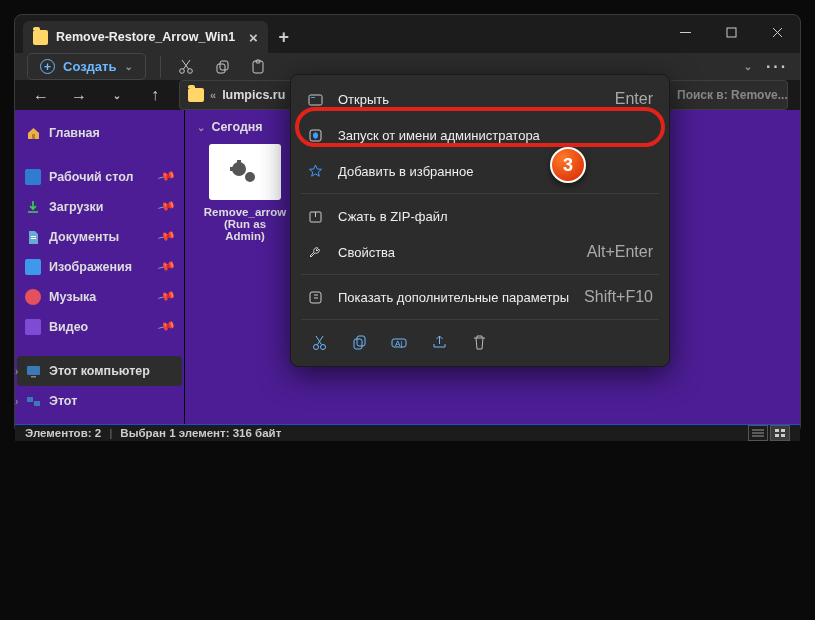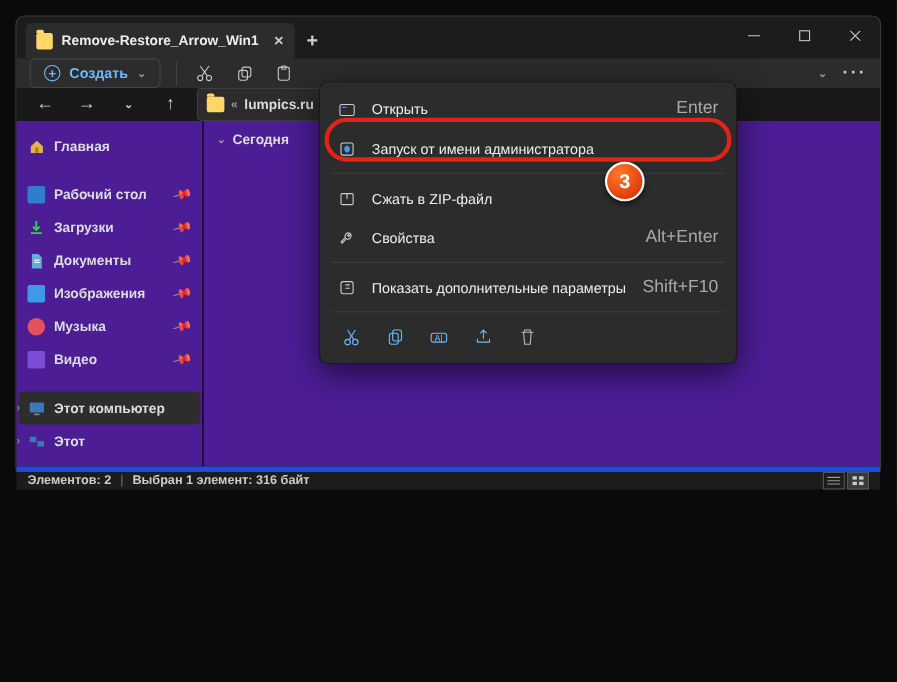--- a/index.html
+++ b/index.html
@@ -58,21 +58,21 @@
 .ctx-sep{height:1px;background:#3d3d3d;margin:4px 10px;}
 .ctx-icon{width:17px;height:17px;color:#ccc;display:flex;align-items:center;justify-content:center;}
 .ctx-actions{display:flex;gap:20px;padding:8px 18px;}
 .ctx-act{color:#6db9ff;width:20px;height:20px;display:flex;align-items:center;justify-content:center;}
 .ctx-act.gray{color:#bbb;}
 
 .highlight-ring{position:absolute;left:295px;top:107px;width:370px;height:40px;border:4px solid #e2231a;border-radius:20px;z-index:60;pointer-events:none;}
 .badge{position:absolute;left:550px;top:147px;width:36px;height:36px;border-radius:50%;background:radial-gradient(circle at 35% 30%,#ff7a2a,#d62400);border:2px solid #fff;color:#fff;font-weight:bold;font-size:18px;display:flex;align-items:center;justify-content:center;z-index:70;box-shadow:0 3px 6px rgba(0,0,0,.5);}
 
 
-.statusbar{height:26px;background:#1c1c1c;border-top:5px solid #1d4ed8;display:flex;align-items:center;padding:0 10px;color:#ccc;font-size:11.5px;gap:4px;}
+.statusbar{height:26px;background:#1c1c1c;border-top:1px solid #1d4ed8;display:flex;align-items:center;padding:0 10px;color:#ccc;font-size:11.5px;gap:4px;}
 .statusbar .viewbtns{margin-left:auto;display:flex;gap:2px;}
 .vbtn{width:20px;height:16px;border:1px solid #555;display:flex;align-items:center;justify-content:center;}
 
 svg{display:block;}
 </style>
 </head>
 <body>
 
 <div class="window">
 
@@ -141,20 +141,23 @@
     <div class="nav-arrow">←</div>
     <div class="nav-arrow">→</div>
     <div class="nav-arrow" style="font-size:10px;">⌄</div>
     <div class="nav-arrow">↑</div>
     <div class="breadcrumb">
       <span class="bc-icon"></span>
       <span class="bc-chev">«</span>
       <span>lumpics.ru</span>
       <span class="bc-chev">›</span>
     </div>
+    <div class="searchbox">
+      <span>Поиск в: Remove...</span>
+    </div>
   </div>
 
   <div class="explorer-body">
     <div class="sidebar">
       <div class="side-item">
         <span class="side-icon">
             <svg width="15" height="15" viewBox="0 0 15 15">
               <path d="M2 7l5.5-5 5.5 5v6H2z" fill="#e6b24c"></path>
               <rect x="6" y="8" width="3" height="5" fill="#b57f28"></rect>
             </svg>
@@ -222,20 +225,33 @@
             </svg>
           </span>
         <span>Этот</span>
       </div>
     </div>
 
     <div class="content">
       <div class="group-hdr">
         <span style="font-size:10px;color:#999;">⌄</span>
         <span>Сегодня</span>
+      </div>
+      <div class="file-item">
+        <div class="file-thumb">
+          <svg width="36" height="30" viewBox="0 0 36 30">
+              <circle cx="12" cy="12" r="7" fill="#555"></circle>
+              <circle cx="23" cy="20" r="5" fill="#555"></circle>
+              <rect x="10" y="3" width="4" height="4" fill="#555"></rect>
+              <rect x="3" y="10" width="4" height="4" fill="#555"></rect>
+            </svg>
+        </div>
+        <div>Remove_arrow</div>
+        <div>(Run as</div>
+        <div>Admin)</div>
       </div>
     </div>
   </div>
 
   <div class="statusbar">
     <span>Элементов: 2</span>
     <span style="margin:0 4px;color:#555;">|</span>
     <span>Выбран 1 элемент: 316 байт</span>
     <div class="viewbtns">
       <div class="vbtn">
@@ -270,20 +286,28 @@
   </div>
   <div class="ctx-item">
     <span class="ctx-icon">
         <svg width="15" height="15" viewBox="0 0 15 15">
           <rect x="2" y="2" width="11" height="11" rx="2" stroke="#ccc" fill="none"></rect>
           <path d="M7.5 4L5 6v2c0 2 2.5 3 2.5 3s2.5-1 2.5-3V6z" fill="#3b9eff"></path>
         </svg>
       </span>
     <span>Запуск от имени администратора</span>
   </div>
+  <div class="ctx-item">
+    <span class="ctx-icon">
+        <svg width="15" height="15" viewBox="0 0 15 15">
+          <path d="M7.5 1l1.8 4 4.2.3-3.2 2.8 1 4.1-3.8-2.3-3.8 2.3 1-4.1L1.5 5.3l4.2-.3z" stroke="#3b9eff" fill="none"></path>
+        </svg>
+      </span>
+    <span>Добавить в избранное</span>
+  </div>
   <div class="ctx-sep"></div>
   <div class="ctx-item">
     <span class="ctx-icon">
         <svg width="15" height="15" viewBox="0 0 15 15">
           <rect x="2" y="3" width="11" height="10" rx="1" stroke="#ccc" fill="none"></rect>
           <line x1="7.5" y1="3" x2="7.5" y2="8" stroke="#ccc"></line>
         </svg>
       </span>
     <span>Сжать в ZIP-файл</span>
   </div>

